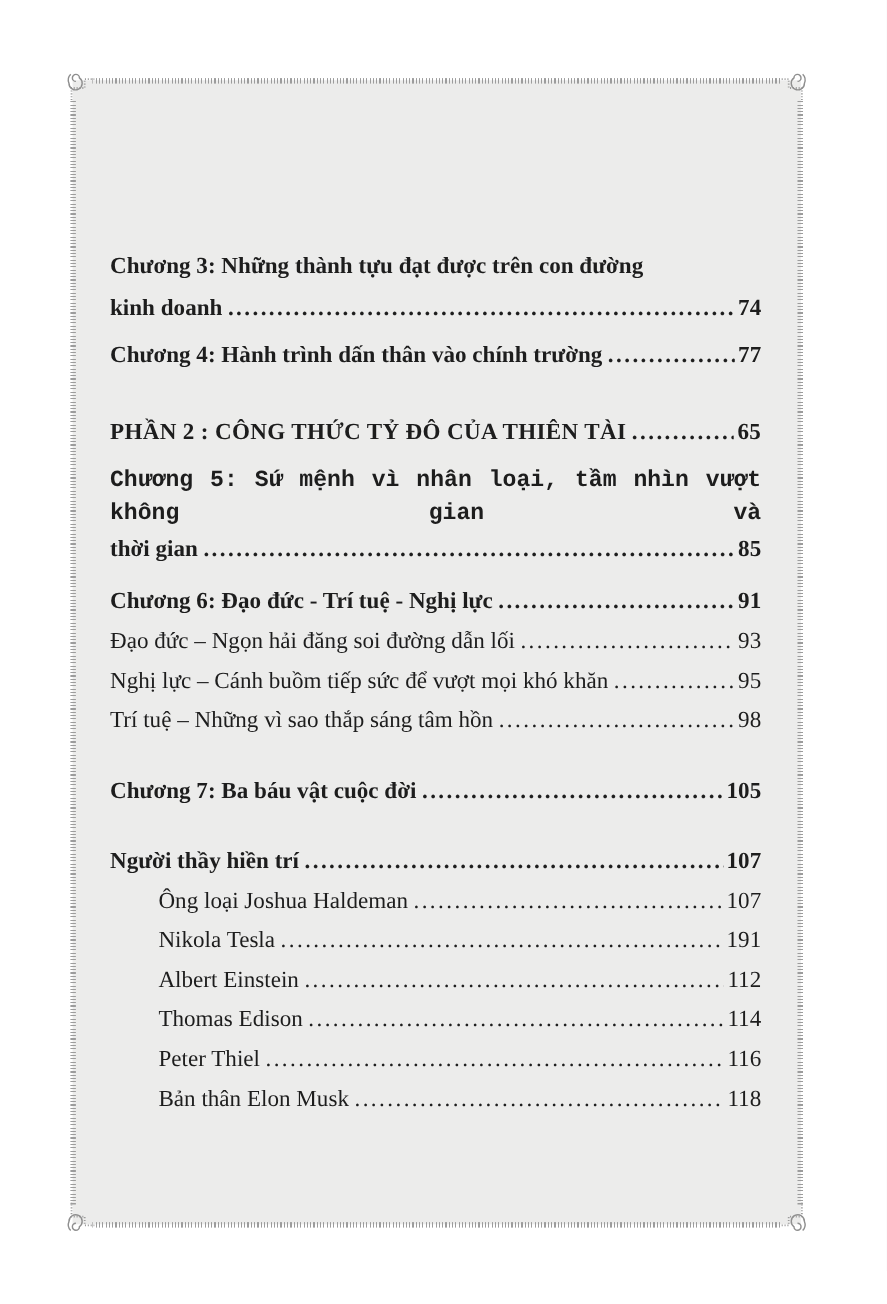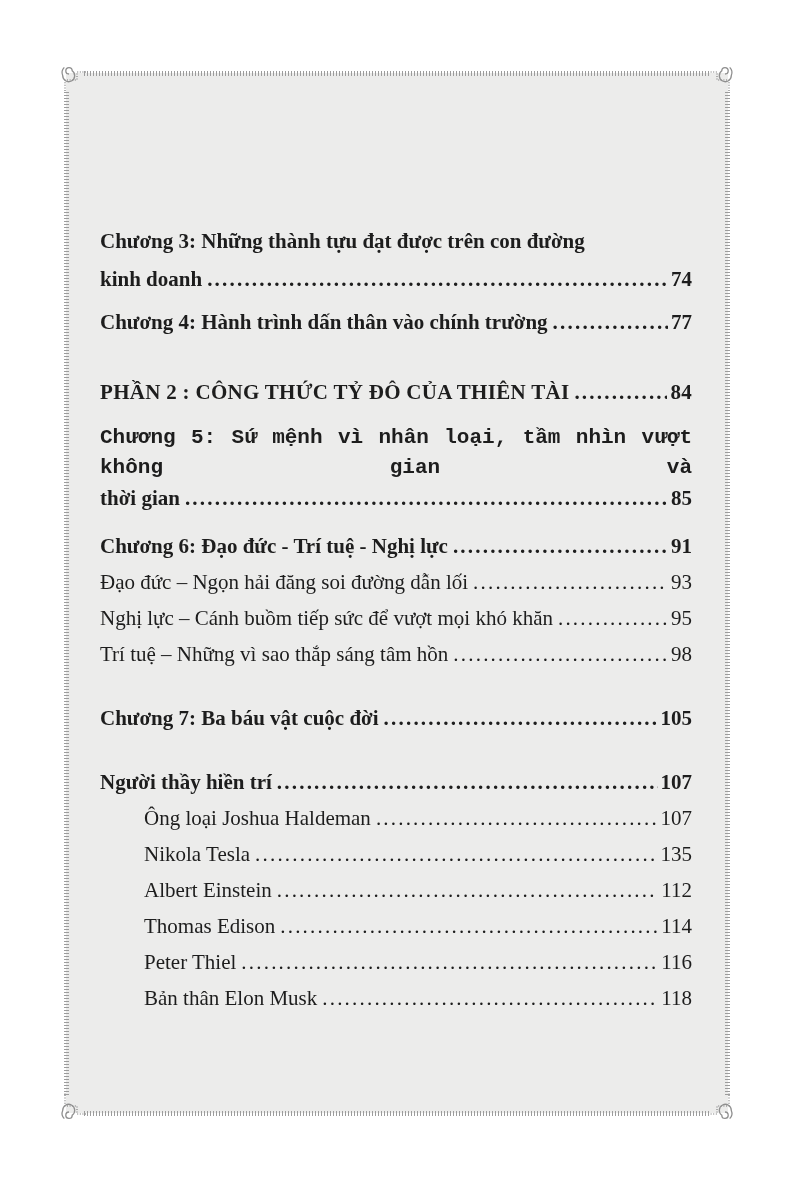--- a/index.html
+++ b/index.html
@@ -151,21 +151,21 @@
 
     <div class="row bold g13">
       <span class="txt">Chương 4: Hành trình dấn thân vào chính trường</span>
       <span class="leader"></span>
       <span class="pg">77</span>
     </div>
 
     <div class="row bold part g40">
       <span class="txt">PHẦN 2 : CÔNG THỨC TỶ ĐÔ CỦA THIÊN TÀI</span>
       <span class="leader"></span>
-      <span class="pg">84</span>
+      <span class="pg">65</span>
     </div>
 
     <div class="row justify bold g16">
       <span>Chương 5: Sứ mệnh vì nhân loại, tầm nhìn vượt không gian và</span>
     </div>
     <div class="row bold g0">
       <span class="txt">thời gian</span>
       <span class="leader"></span>
       <span class="pg">85</span>
     </div>
@@ -204,21 +204,21 @@
     </div>
 
     <div class="row indent">
       <span class="txt">Ông loại Joshua Haldeman</span>
       <span class="leader"></span>
       <span class="pg">107</span>
     </div>
     <div class="row indent">
       <span class="txt">Nikola Tesla</span>
       <span class="leader"></span>
-      <span class="pg">135</span>
+      <span class="pg">191</span>
     </div>
     <div class="row indent">
       <span class="txt">Albert Einstein</span>
       <span class="leader"></span>
       <span class="pg">112</span>
     </div>
     <div class="row indent">
       <span class="txt">Thomas Edison</span>
       <span class="leader"></span>
       <span class="pg">114</span>

